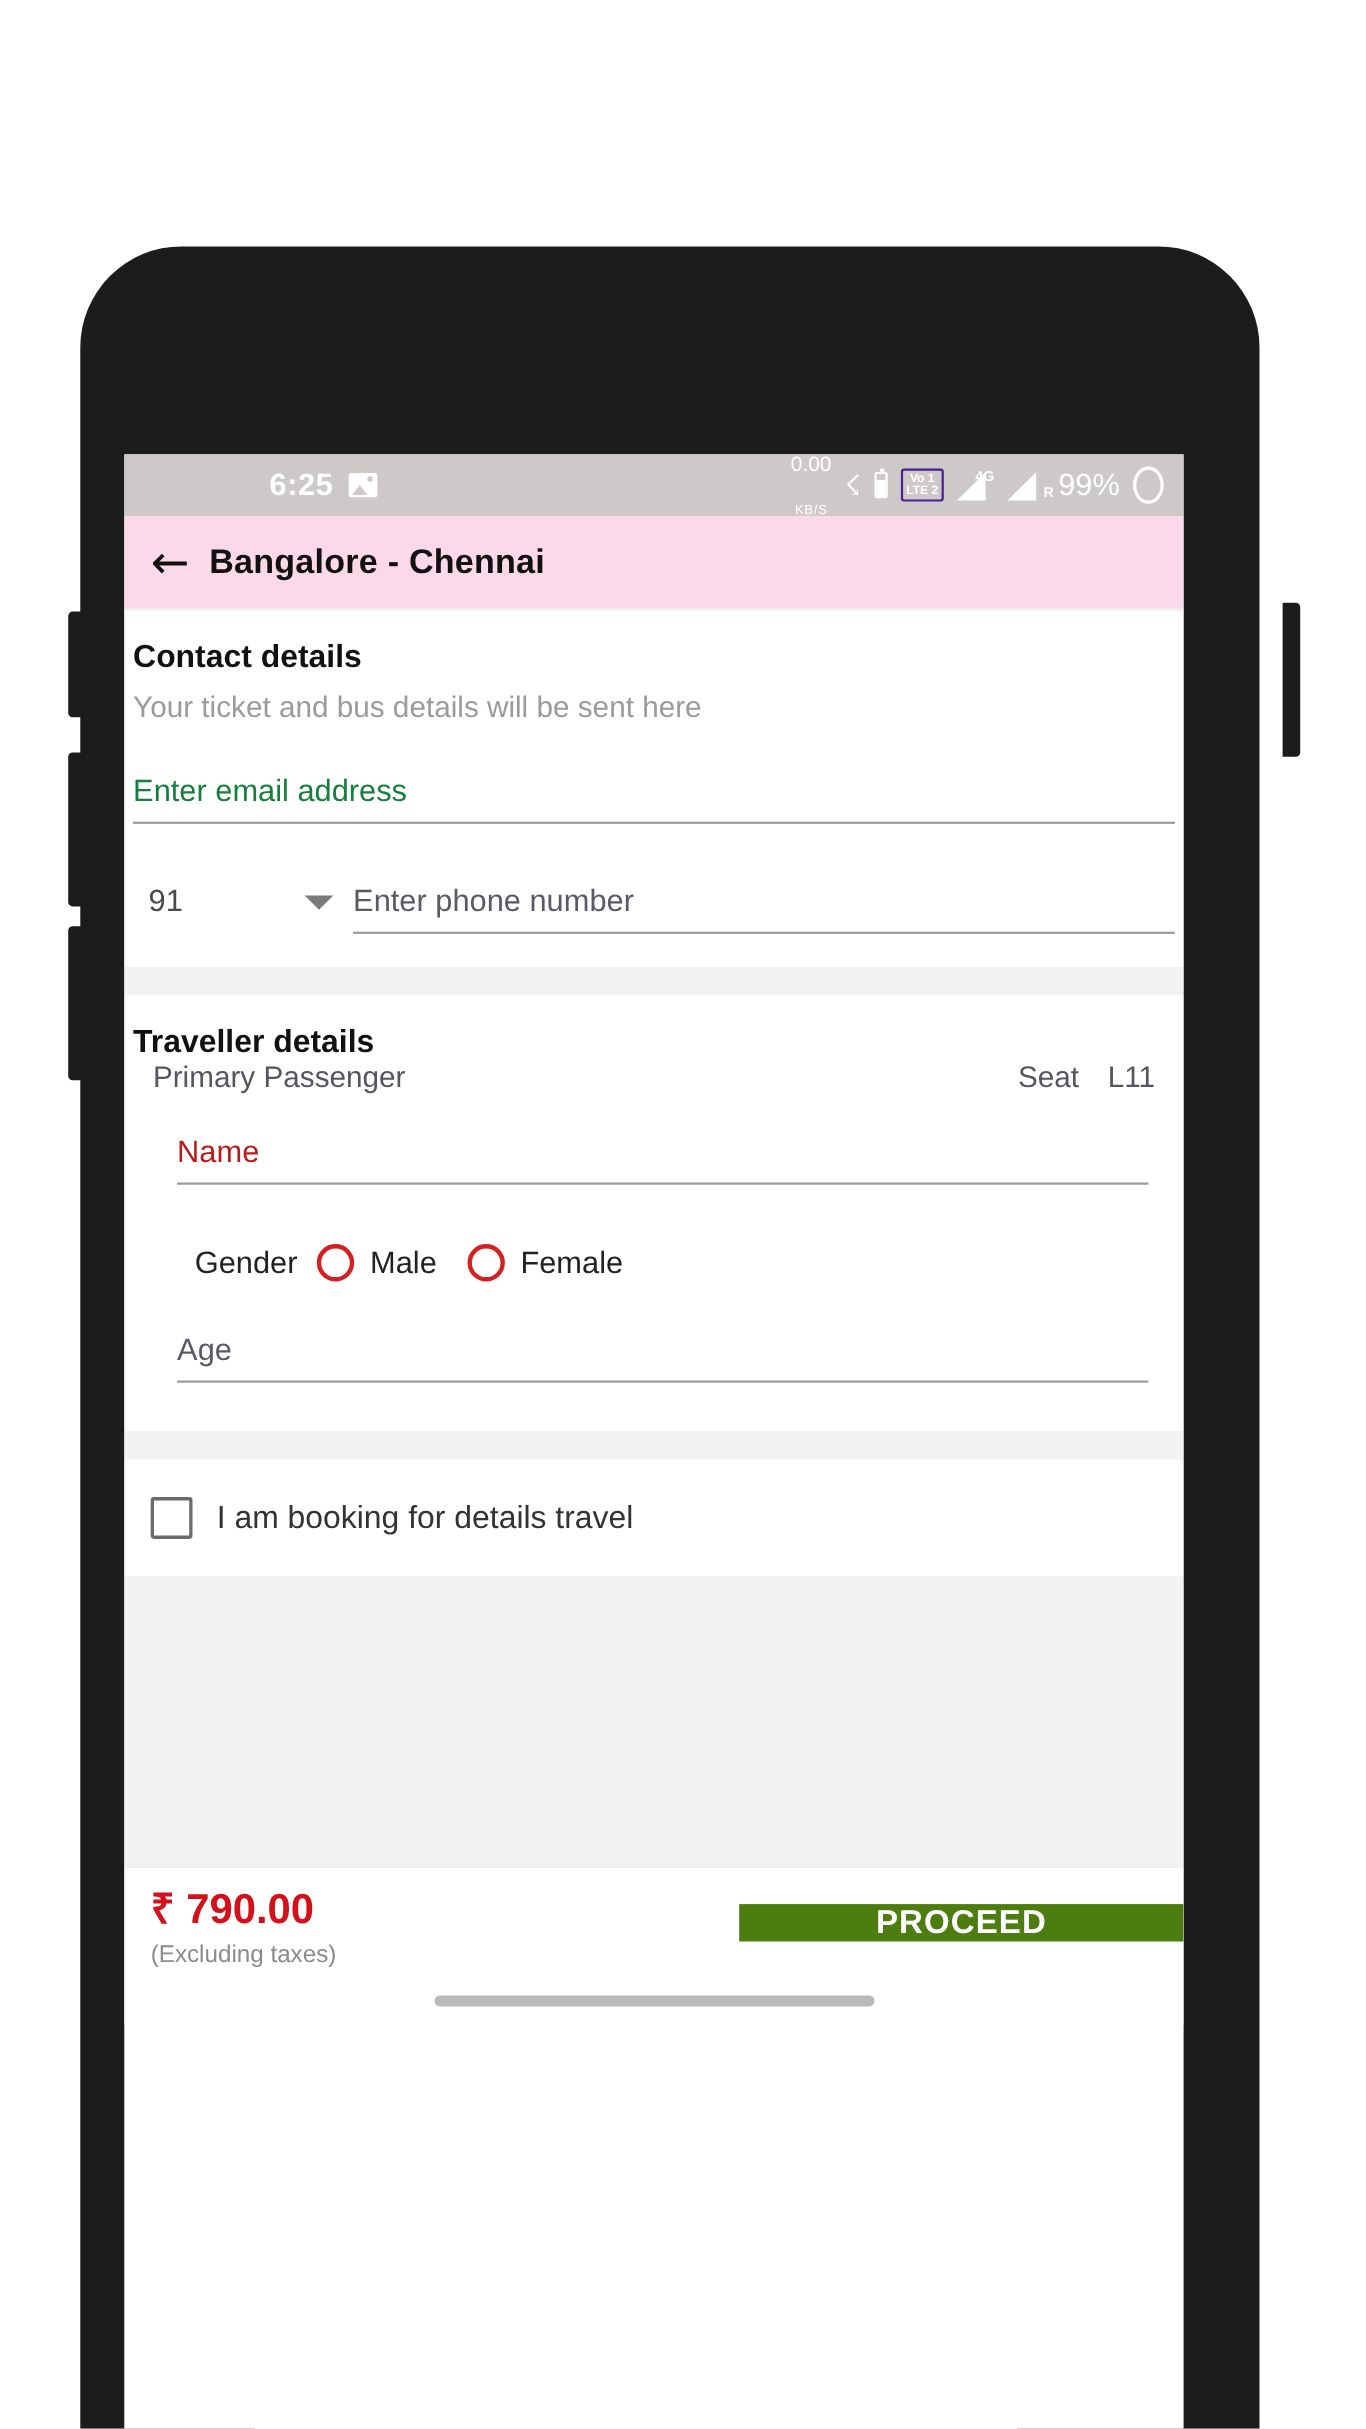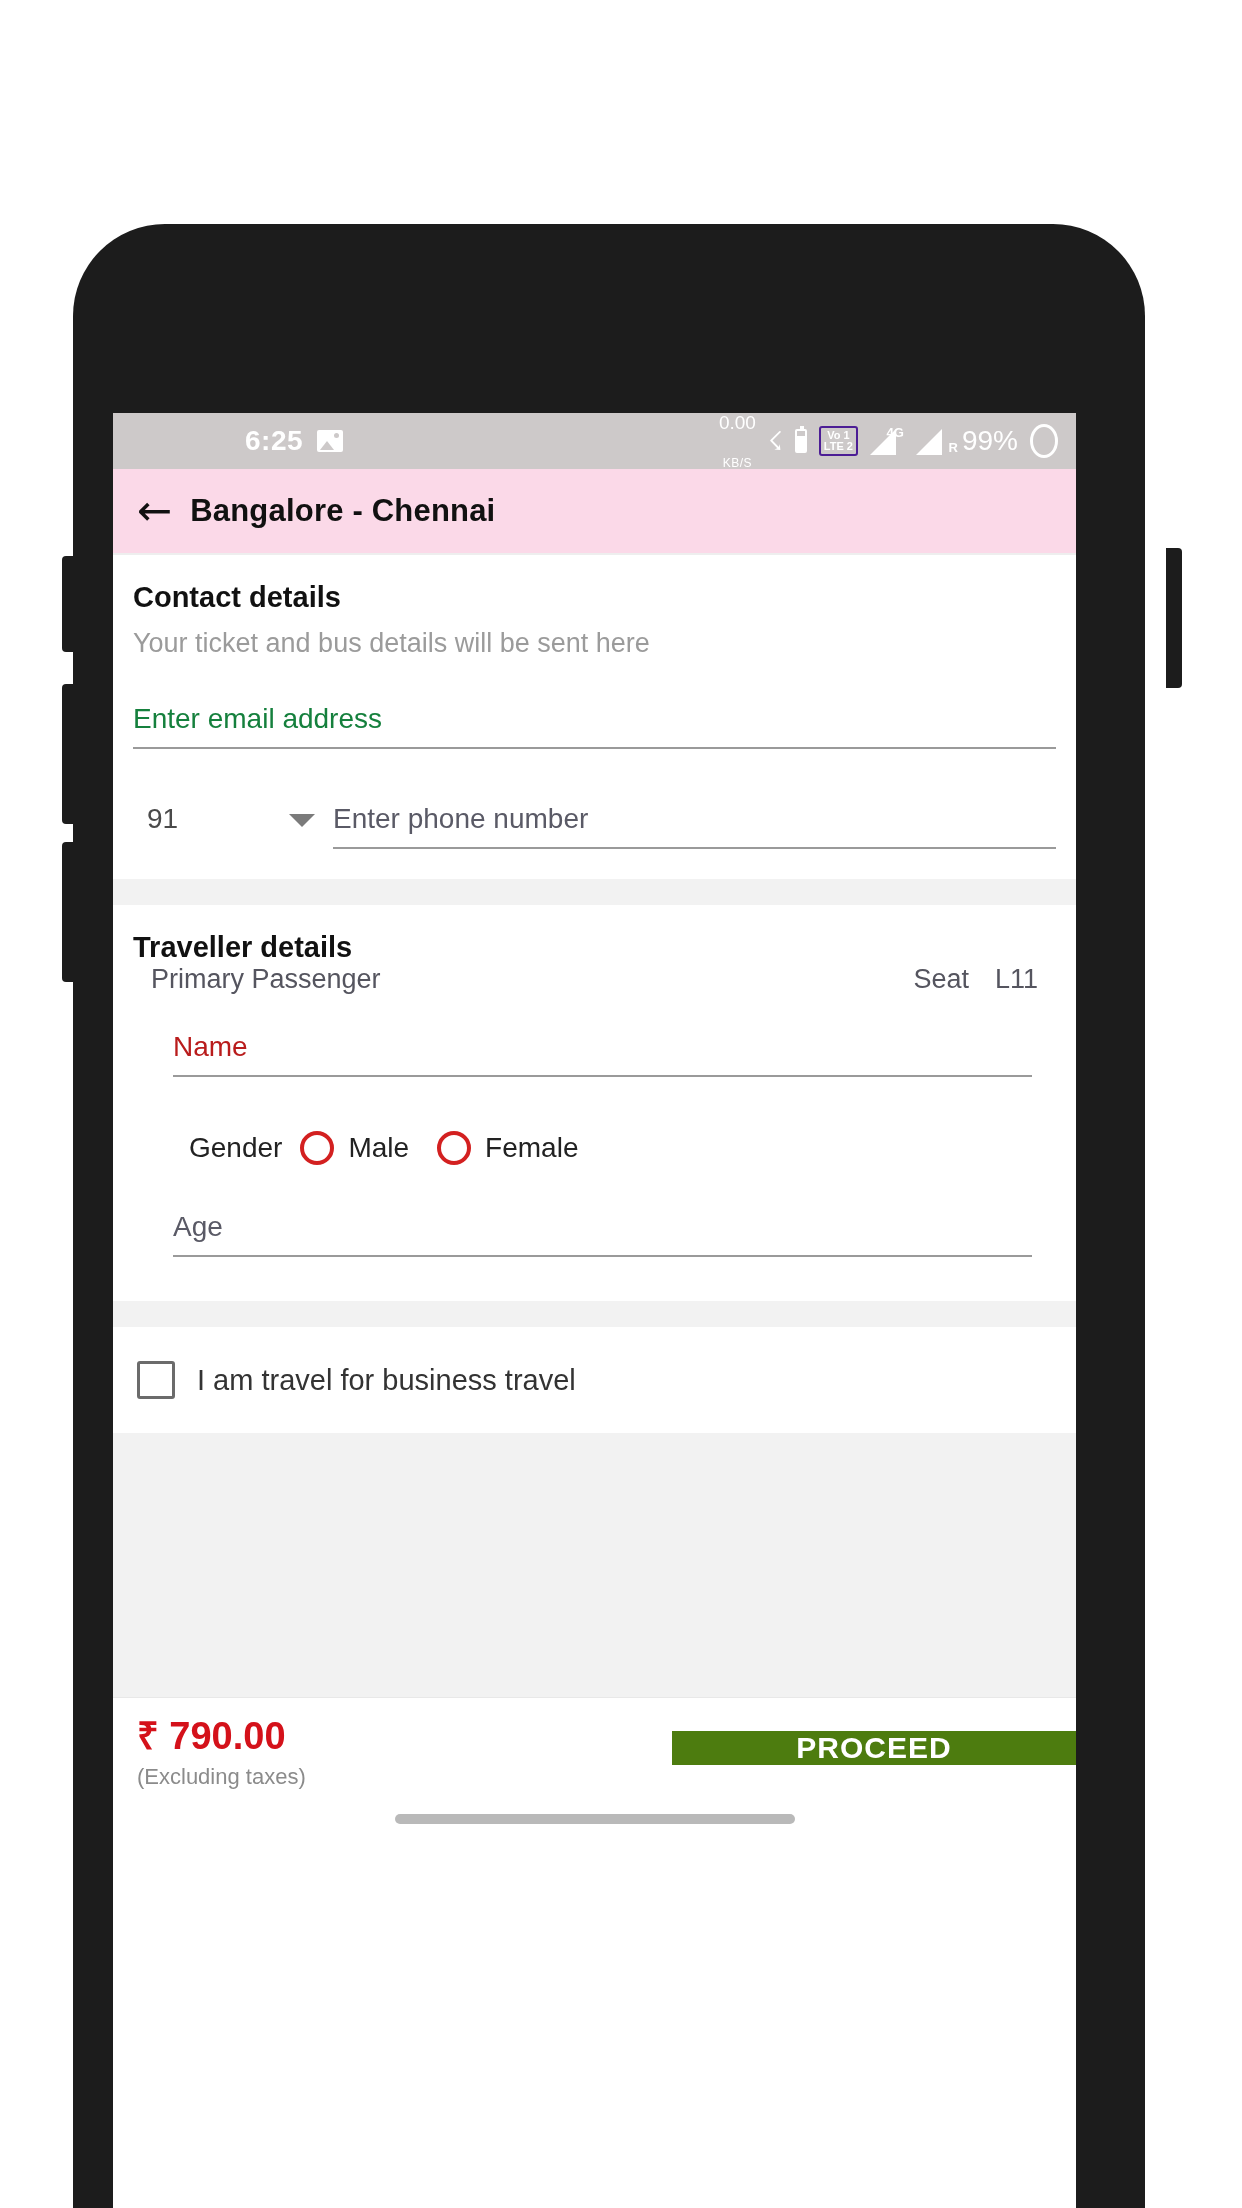--- a/index.html
+++ b/index.html
@@ -118,21 +118,21 @@
     padding-left: 24px;
     border-bottom: 2px solid #eeeeee;
   }
   .back-arrow {
     font-size: 42px; color: #111; line-height: 1; margin-right: 18px;
     font-family: "DejaVu Sans", sans-serif;
   }
   .appbar-title { font-size: 31px; font-weight: 700; color: #111; letter-spacing: .2px; }
 
   
-  .card { background: #ffffff; padding: 0 20px; }
+  .card { background: #ffffff; padding: 0 8px; }
   .gap { height: 26px; background: #f2f2f2; }
 
   .sec-title { font-size: 29px; font-weight: 700; color: #111; padding-top: 26px; }
   .sec-sub { font-size: 27px; color: #9b9b9b; padding-top: 14px; }
 
   .field { position: relative; margin-top: 44px; padding-bottom: 10px; }
   .field .ph { font-size: 28px; color: #15803d; padding-bottom: 12px; }
   .underline { height: 2px; background: #9a9a9a; }
 
   .phone-row { display: flex; align-items: flex-end; margin-top: 44px; gap: 0; }
@@ -302,21 +302,21 @@
         </div>
         <div style="height:34px"></div>
       </div>
     </div>
 
     <div class="gap"></div>
 
     <div class="card" style="padding:0;">
       <div class="biz-row">
         <span class="checkbox"></span>
-        <span class="biz-lbl">I am travel for business travel</span>
+        <span class="biz-lbl">I am booking for details travel</span>
       </div>
     </div>
 
     <div class="filler" style="height:264px;"></div>
 
     <div class="bottombar">
       <div class="price-wrap">
         <div class="price">₹ 790.00</div>
         <div class="price-note">(Excluding taxes)</div>
       </div>

